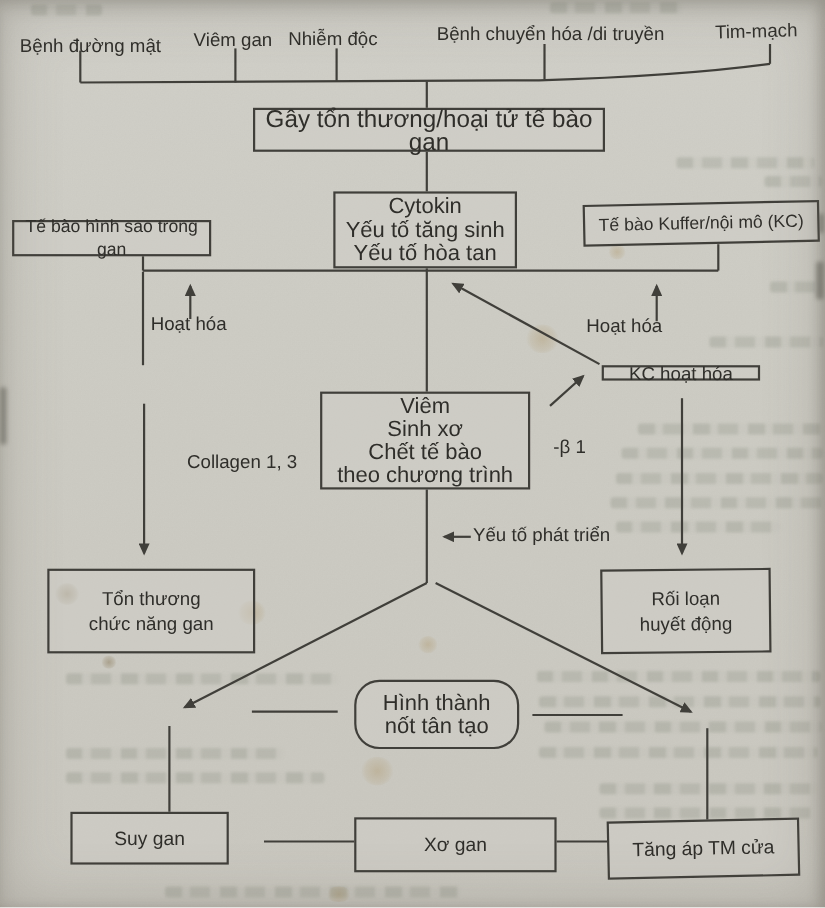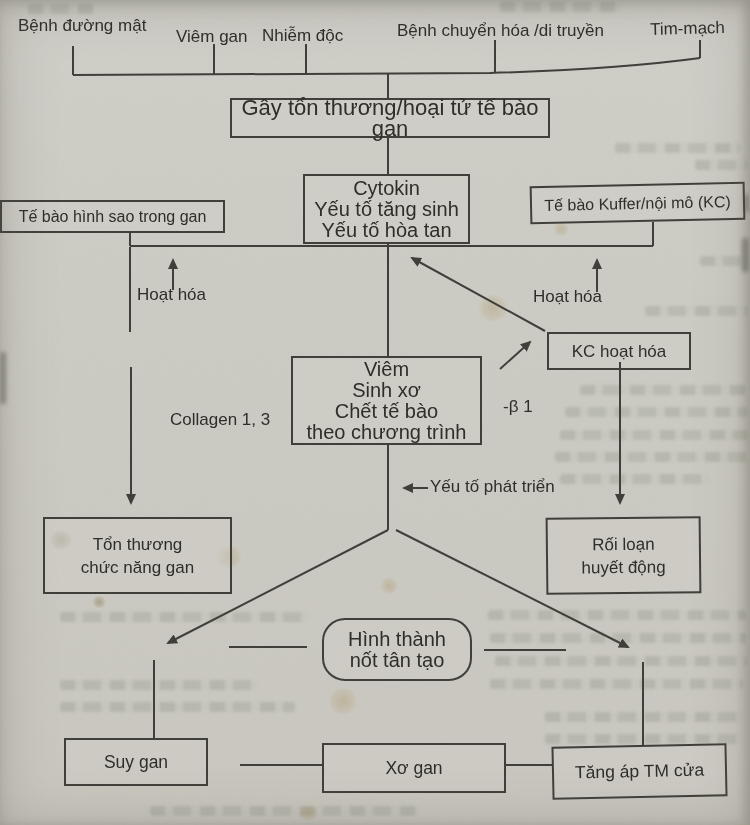--- a/index.html
+++ b/index.html
@@ -28,34 +28,34 @@
 
   .box{
     position:absolute; z-index:3; box-sizing:border-box;
     border:2px solid #403f3a; background:rgba(208,206,199,.50);
     display:flex; flex-direction:column; justify-content:center; align-items:center;
     text-align:center; font-size:20px; line-height:21px; color:#2f2e2a;
   }
   .box span{display:block;}
   .b-injury{left:230px; top:98px; width:320px; height:40px; font-size:22px;}
   .b-cytokin{left:303px; top:174px; width:167px; height:70px;}
-  .b-stellate{left:0; top:200px; width:225px; height:33px; font-size:16px;}
+  .b-stellate{left:11px; top:200px; width:181px; height:33px; font-size:16px;}
   .b-kupffer{left:530px; top:184px; width:215px; height:38px; font-size:16px; transform:rotate(-1.2deg);}
   .b-stellate-act{left:41px; top:332px; width:176px; height:35px;}
-  .b-kc-act{left:547px; top:332px; width:144px; height:38px; font-size:17px;}
+  .b-kc-act{left:547px; top:332px; width:144px; height:14px; font-size:17px;}
   .b-inflammation{left:291px; top:356px; width:191px; height:89px;}
   .b-liver-damage{left:43px; top:517px; width:189px; height:77px; font-size:17px; line-height:23px;}
   .b-hemodynamic{left:546px; top:517px; width:155px; height:77px; font-size:17px; line-height:23px; transform:rotate(-0.6deg);}
   .b-nodule{left:322px; top:618px; width:150px; height:63px;border-radius:23px;}
   .b-failure{left:64px; top:738px; width:144px; height:48px; font-size:17.5px; font-weight:500;}
   .b-cirrhosis{left:322px; top:743px; width:184px; height:50px; font-size:17.5px; font-weight:500;}
   .b-portal{left:552px; top:745px; width:175px; height:53px; font-size:17.5px; font-weight:500; transform:rotate(-1.2deg);}
 
   .lbl{position:absolute; z-index:3; font-size:17px; color:#2f2e2a; white-space:nowrap;}
-  .l-cause1{left:18px; top:16px;}
+  .l-cause1{left:18px; top:32px;}
   .l-cause2{left:176px; top:27px;}
   .l-cause3{left:262px; top:26px;}
   .l-cause4{left:397px; top:21px;}
   .l-cause5{left:650px; top:19px; transform:rotate(-1.5deg);}
   .l-hoathoa-left{left:137px; top:285px;}
   .l-hoathoa-right{left:533px; top:287px;}
   .l-collagen{left:170px; top:410px;}
   .l-beta1{left:503px; top:397px;}
   .l-growth{left:430px; top:477px;}
 

